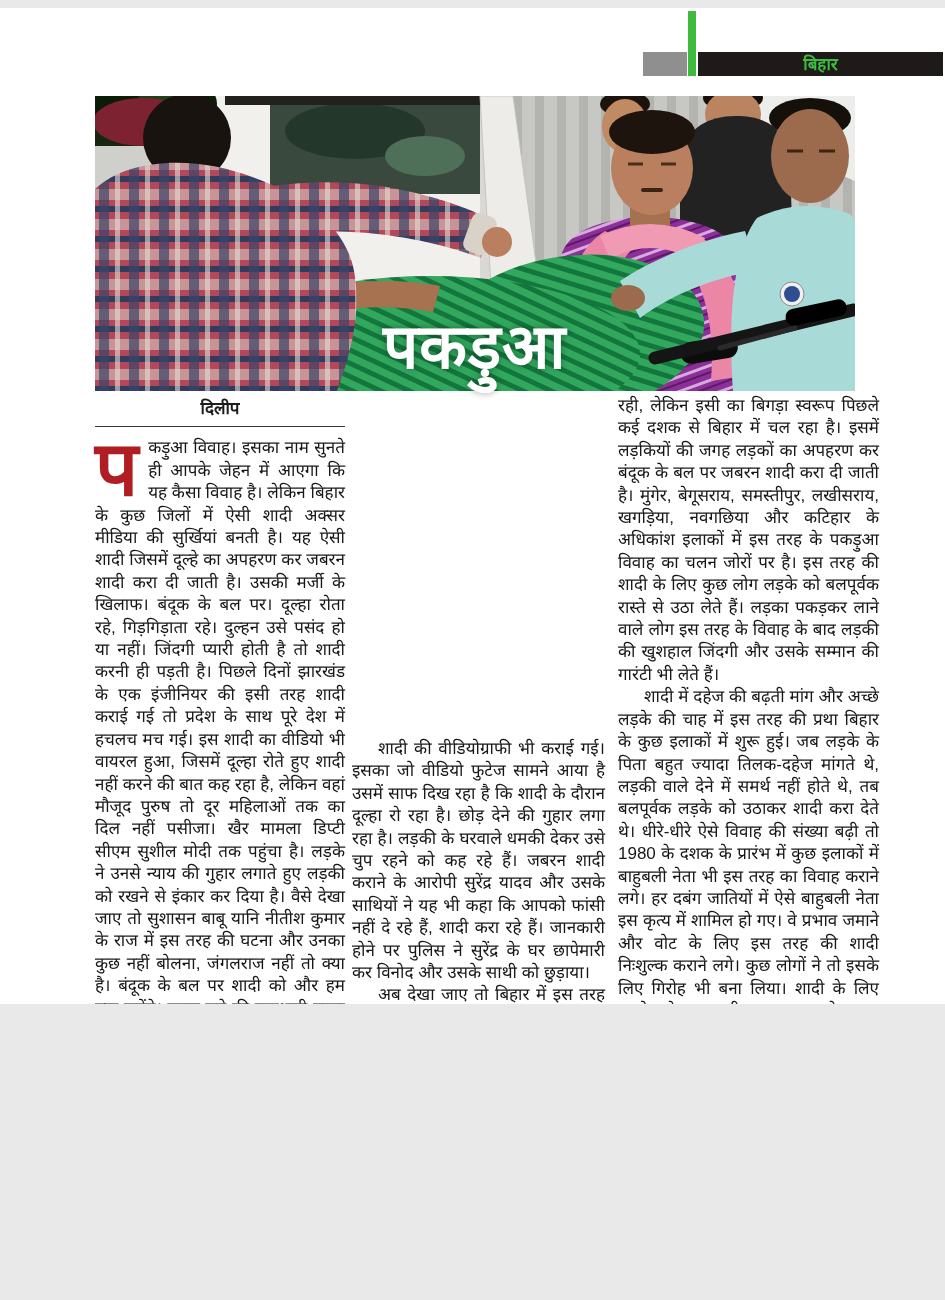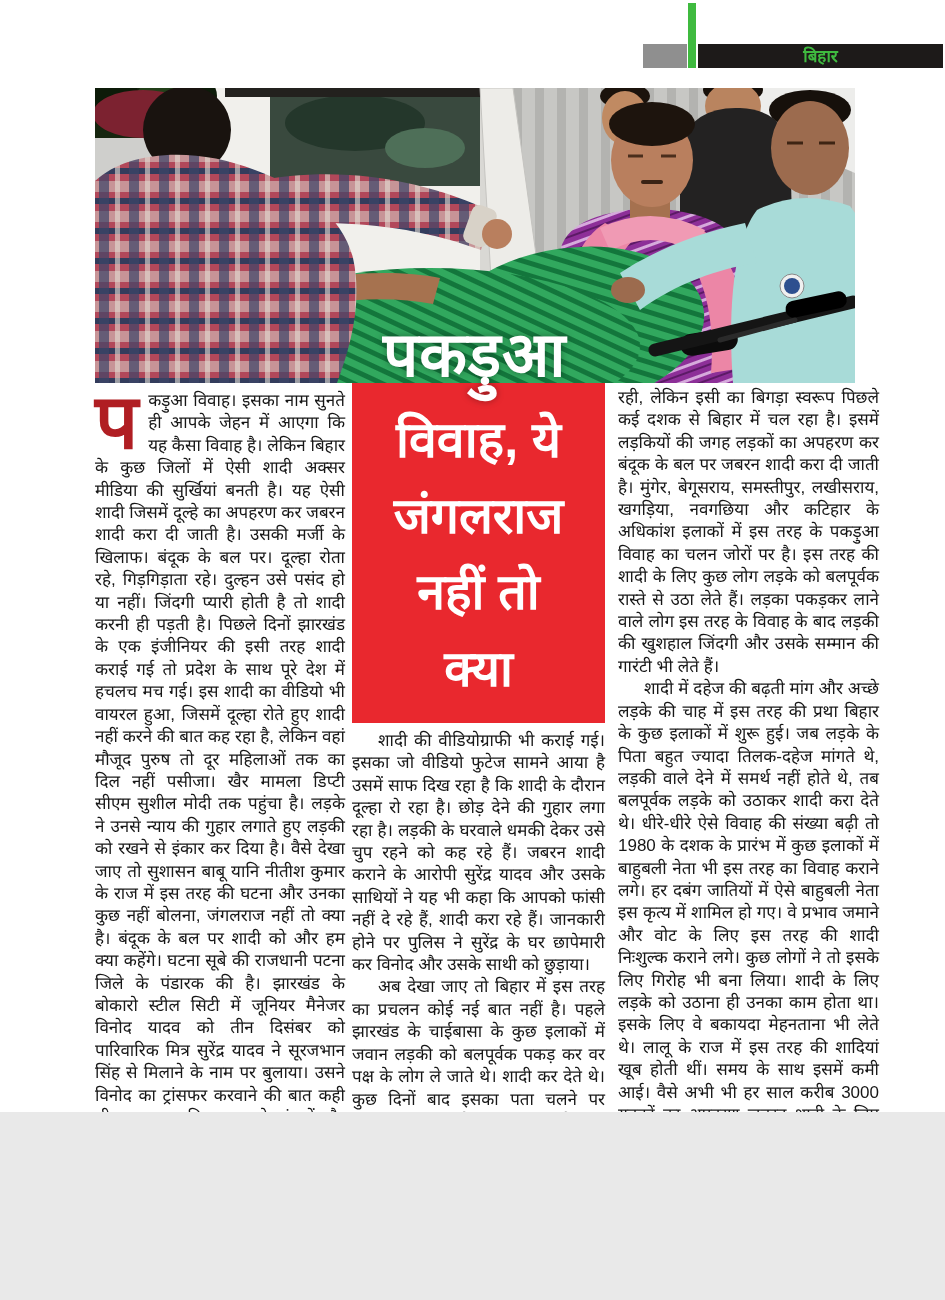--- a/index.html
+++ b/index.html
@@ -1,30 +1,30 @@
 <!DOCTYPE html>
 <html lang="hi"><head>
 <meta charset="utf-8">
 <style>
   html,body{margin:0;padding:0;background:#e9e9e9;}
   .page{
-    position:relative;width:945px;height:1112px;background:#ffffff;margin:0 auto;
+    position:relative;width:945px;height:996px;background:#ffffff;margin:8px auto;
     font-family:"Liberation Sans","DejaVu Sans",sans-serif;overflow:hidden;color:#191919;
   }
   
   .hgray{position:absolute;left:643px;top:44px;width:44px;height:24px;background:#8f8f8f;}
   .hgreen{position:absolute;left:688px;top:3px;width:8px;height:65px;background:#3fba3f;}
   .hblack{position:absolute;left:698px;top:44px;width:245px;height:24px;background:#1d1a19;
     display:flex;align-items:center;justify-content:center;}
   .hblack span{color:#3fba3f;font-size:17px;font-weight:bold;line-height:1;}
   
   .photo{position:absolute;left:95px;top:88px;width:760px;height:295px;overflow:hidden;background:#cfcfcc;}
   
   .headline-overlay{
-    position:absolute;left:383px;top:316px;z-index:6;color:#ffffff;font-weight:bold;
+    position:absolute;left:383px;top:300px;z-index:6;color:#ffffff;font-weight:bold;
     font-size:62px;line-height:78px;letter-spacing:1px;text-shadow:0 0 7px rgba(0,0,0,.35);
     font-family:"Liberation Sans","DejaVu Sans",sans-serif;white-space:nowrap;
   }
   .headline-box{
     position:absolute;left:352px;top:383px;width:253px;height:340px;background:#e9282e;z-index:5;
     display:flex;flex-direction:column;justify-content:space-evenly;align-items:center;padding:10px 0 6px;box-sizing:border-box;
   }
   .headline-box .hl{color:#ffffff;font-weight:bold;font-size:50px;line-height:1.15;white-space:nowrap;}
   
   .col{position:absolute;text-align:justify;font-size:17px;line-height:22.4px;color:#161616;}
@@ -170,28 +170,23 @@
       <g>
         <rect x="585" y="243" width="58" height="22" rx="11" fill="#0c0c0c" transform="rotate(-9 614 254)"></rect>
         <path d="M560,262 L758,214" stroke="#151515" stroke-width="13" stroke-linecap="round"></path>
         <rect x="690" y="208" width="62" height="17" rx="8" fill="#000000" transform="rotate(-12 721 216)"></rect>
         <path d="M700,232 L625,252" stroke="#2a2a2a" stroke-width="5" stroke-linecap="round"></path>
       </g>
     </svg>
   </div>
 
   <div class="headline-overlay">पकड़ुआ</div>
-  <div class="headline-box">
-    <div class="hl">विवाह, ये</div>
-    <div class="hl">जंगलराज</div>
-    <div class="hl">नहीं तो</div>
-    <div class="hl">क्या</div>
-  </div>
 
   <div class="col col1">
+    <div class="byline">दिलीप</div>
     <p><span class="dropcap">प</span><span>कड़ुआ विवाह। इसका नाम सुनते ही आपके जेहन में आएगा कि यह कैसा विवाह है। लेकिन बिहार के कुछ जिलों में ऐसी शादी अक्सर मीडिया की सुर्खियां बनती है। यह ऐसी शादी जिसमें दूल्हे का अपहरण कर जबरन शादी करा दी जाती है। उसकी मर्जी के खिलाफ। बंदूक के बल पर। दूल्हा रोता रहे, गिड़गिड़ाता रहे। दुल्हन उसे पसंद हो या नहीं। जिंदगी प्यारी होती है तो शादी करनी ही पड़ती है। पिछले दिनों झारखंड के एक इंजीनियर की इसी तरह शादी कराई गई तो प्रदेश के साथ पूरे देश में हचलच मच गई। इस शादी का वीडियो भी वायरल हुआ, जिसमें दूल्हा रोते हुए शादी नहीं करने की बात कह रहा है, लेकिन वहां मौजूद पुरुष तो दूर महिलाओं तक का दिल नहीं पसीजा। खैर मामला डिप्टी सीएम सुशील मोदी तक पहुंचा है। लड़के ने उनसे न्याय की गुहार लगाते हुए लड़की को रखने से इंकार कर दिया है। वैसे देखा जाए तो सुशासन बाबू यानि नीतीश कुमार के राज में इस तरह की घटना और उनका कुछ नहीं बोलना, जंगलराज नहीं तो क्या है। बंदूक के बल पर शादी को और हम क्या कहेंगे। घटना सूबे की राजधानी पटना जिले के पंडारक की है। झारखंड के बोकारो स्टील सिटी में जूनियर मैनेजर विनोद यादव को तीन दिसंबर को पारिवारिक मित्र सुरेंद्र यादव ने सूरजभान सिंह से मिलाने के नाम पर बुलाया। उसने विनोद का ट्रांसफर करवाने की बात कही थी। बताया था कि बहुत सारे सांसदों और विधायकों से उसकी जान-पहचान है। मोबाइल पर हुई बातचीत के बाद विनोद और उसका दोस्त गुड्डू मोकामा स्टेशन पहुंचे। वहां सुरेंद्र पहले से इंतजार कर रहा था। उसने सूरजभान से मिलाने के नाम पर पूरा दिन दोनों को इधर-उधर घुमाया। उसके बाद पंडारक थाना के गोपकिता गांव ले गया। एक घर में उसे और उसके दोस्त को बंधक बना लिया गया। इसके बाद विनोद की शादी की तैयारी की जाने लगी। विरोध पर पिटाई और पिस्टल व बंदूक दिखाकर जान से मारने की धमकी दी गई। उसके हाथ-पांव रंगे गए। मौरी पहनाई गई। इस दौरान</span></p>
   </div>
 
   <div class="col col2">
     <p class="indent">शादी की वीडियोग्राफी भी कराई गई। इसका जो वीडियो फुटेज सामने आया है उसमें साफ दिख रहा है कि शादी के दौरान दूल्हा रो रहा है। छोड़ देने की गुहार लगा रहा है। लड़की के घरवाले धमकी देकर उसे चुप रहने को कह रहे हैं। जबरन शादी कराने के आरोपी सुरेंद्र यादव और उसके साथियों ने यह भी कहा कि आपको फांसी नहीं दे रहे हैं, शादी करा रहे हैं। जानकारी होने पर पुलिस ने सुरेंद्र के घर छापेमारी कर विनोद और उसके साथी को छुड़ाया।</p>
     <p class="indent">अब देखा जाए तो बिहार में इस तरह का प्रचलन कोई नई बात नहीं है। पहले झारखंड के चाईबासा के कुछ इलाकों में जवान लड़की को बलपूर्वक पकड़ कर वर पक्ष के लोग ले जाते थे। शादी कर देते थे। कुछ दिनों बाद इसका पता चलने पर सबकुछ सामान्य हो जाता था। इसके बाद वर पक्ष के लोग यथा शक्ति बैल, गाय, बकरी आदि उपहार लड़की के घर वालों को देते थे। इसके बाद समाज उन दोनों को पति-पत्नी के रूप में मान्यता दे देता था। हालांकि यह प्रथा अब नहीं</p>
   </div>
 
   <div class="col col3">
     <p>रही, लेकिन इसी का बिगड़ा स्वरूप पिछले कई दशक से बिहार में चल रहा है। इसमें लड़कियों की जगह लड़कों का अपहरण कर बंदूक के बल पर जबरन शादी करा दी जाती है। मुंगेर, बेगूसराय, समस्तीपुर, लखीसराय, खगड़िया, नवगछिया और कटिहार के अधिकांश इलाकों में इस तरह के पकड़ुआ विवाह का चलन जोरों पर है। इस तरह की शादी के लिए कुछ लोग लड़के को बलपूर्वक रास्ते से उठा लेते हैं। लड़का पकड़कर लाने वाले लोग इस तरह के विवाह के बाद लड़की की खुशहाल जिंदगी और उसके सम्मान की गारंटी भी लेते हैं।</p>

